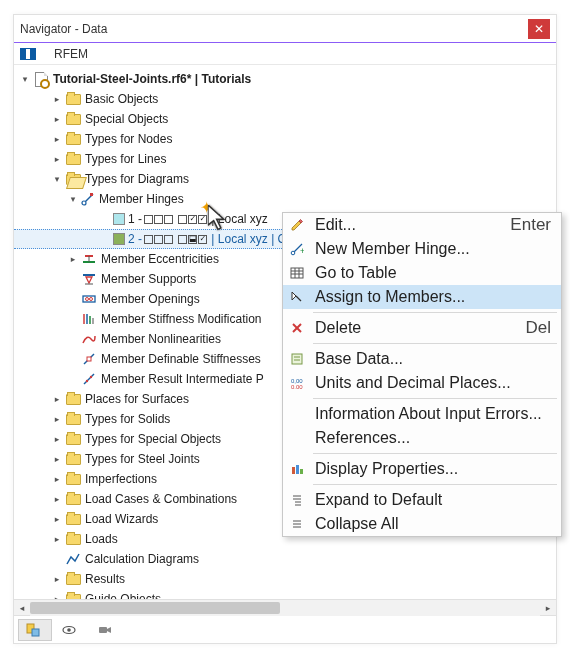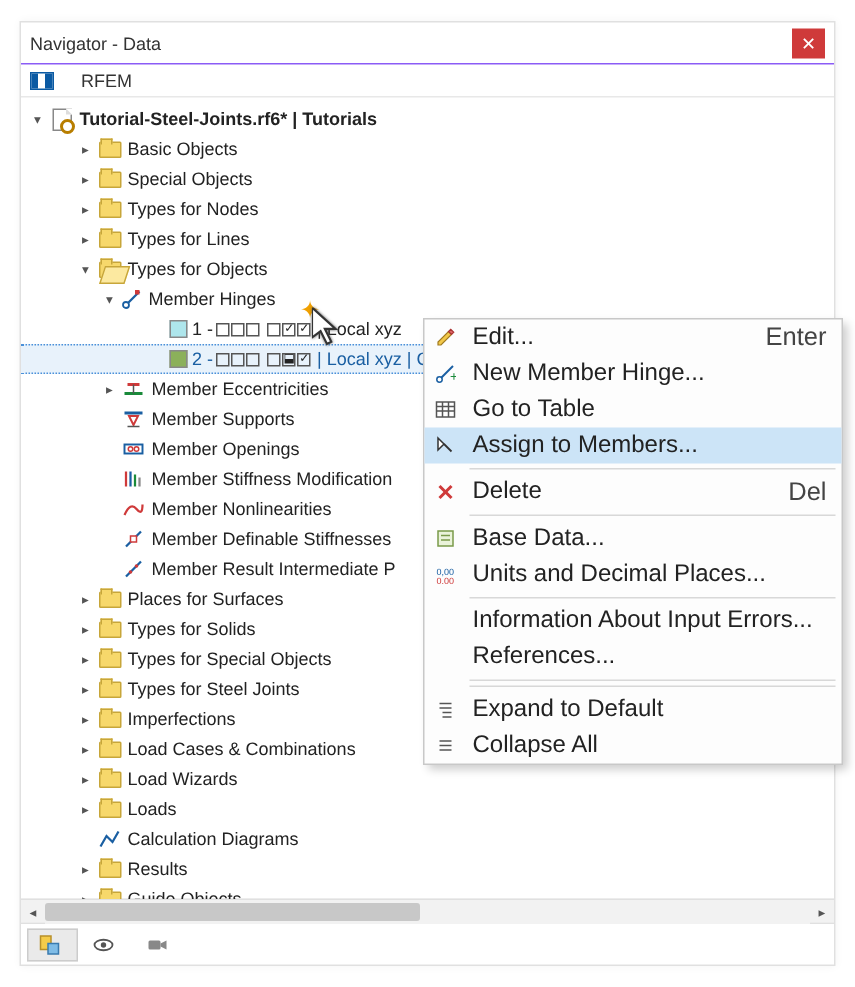--- a/index.html
+++ b/index.html
@@ -302,21 +302,21 @@
         <span class="ico">
             <span class="folder"></span>
           </span>
         <span class="txt">Types for Lines</span>
       </div>
       <div class="row indent-2">
         <span class="exp">▾</span>
         <span class="ico">
             <span class="folder open"></span>
           </span>
-        <span class="txt">Types for Objects</span>
+        <span class="txt">Types for Diagrams</span>
       </div>
       <div class="row indent-3">
         <span class="exp">▾</span>
         <span class="ico hinge-icon">
           <svg viewBox="0 0 14 14">
               <line x1="2" y1="12" x2="12" y2="2" stroke="#1a5fa2" stroke-width="1.5"></line>
               <circle cx="3" cy="11" r="2" fill="#fff" stroke="#1a5fa2" stroke-width="1.2"></circle>
               <rect x="9" y="1" width="3" height="3" fill="#cf3a3a"></rect>
             </svg>
         </span>
@@ -612,20 +612,30 @@
       <div class="msep"></div>
       <div class="mitem">
         <span class="mico"></span>
         <span class="mlbl">Information About Input Errors...</span>
       </div>
       <div class="mitem">
         <span class="mico"></span>
         <span class="mlbl">References...</span>
       </div>
       <div class="msep"></div>
+      <div class="mitem">
+        <span class="mico">
+          <svg width="14" height="14" viewBox="0 0 14 14">
+              <rect x="2" y="5" width="3" height="7" fill="#cf5a3a"></rect>
+              <rect x="6" y="3" width="3" height="9" fill="#4a90d9"></rect>
+              <rect x="10" y="7" width="3" height="5" fill="#6ab04a"></rect>
+            </svg>
+        </span>
+        <span class="mlbl">Display Properties...</span>
+      </div>
       <div class="msep"></div>
       <div class="mitem">
         <span class="mico">
           <svg width="14" height="14" viewBox="0 0 14 14">
               <line x1="3" y1="3" x2="11" y2="3" stroke="#555"></line>
               <line x1="3" y1="6" x2="11" y2="6" stroke="#555"></line>
               <line x1="5" y1="9" x2="11" y2="9" stroke="#555"></line>
               <line x1="5" y1="12" x2="11" y2="12" stroke="#555"></line>
             </svg>
         </span>

